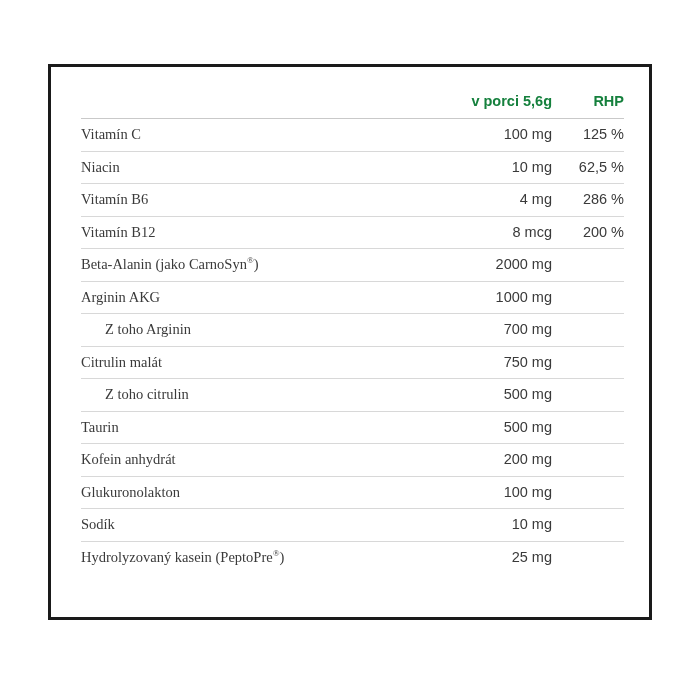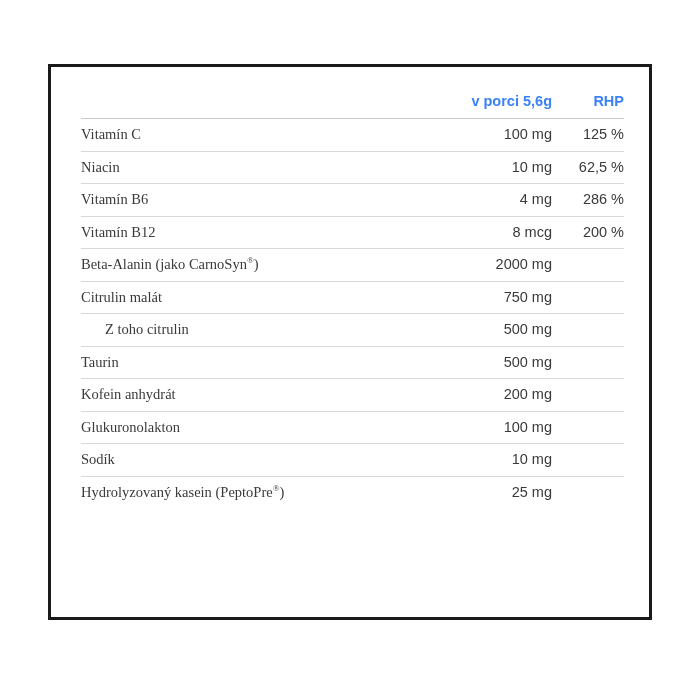--- a/index.html
+++ b/index.html
@@ -37,21 +37,21 @@
     font-size: 14.5px;
     color: #3a3a3a;
   }
   .table th, .table td {
     padding: 0;
     font-weight: normal;
     vertical-align: middle;
   }
   .hdr-row th {
     font-weight: bold;
-    color: #3b82f6;
+    color: #15803d;
     font-size: 14.5px;
     padding-bottom: 9px;
     border-bottom: 1.5px solid #c9c9c9;
   }
   .hdr-blank { text-align: left; }
   .hdr-amount { text-align: right; padding-right: 14px; }
   .hdr-rhp { text-align: right; }
 
   .table tbody tr td {
     border-bottom: 1px solid #d8d8d8;
@@ -119,20 +119,30 @@
             <td class="c-name">Vitamín B12</td>
             <td class="c-amount">8 mcg</td>
             <td class="c-rhp">200 %</td>
           </tr>
           <tr>
             <td class="c-name">Beta-Alanin (jako CarnoSyn<sup>®</sup>)</td>
             <td class="c-amount">2000 mg</td>
             <td class="c-rhp"></td>
           </tr>
           <tr>
+            <td class="c-name">Arginin AKG</td>
+            <td class="c-amount">1000 mg</td>
+            <td class="c-rhp"></td>
+          </tr>
+          <tr>
+            <td class="c-name indent">Z toho Arginin</td>
+            <td class="c-amount">700 mg</td>
+            <td class="c-rhp"></td>
+          </tr>
+          <tr>
             <td class="c-name">Citrulin malát</td>
             <td class="c-amount">750 mg</td>
             <td class="c-rhp"></td>
           </tr>
           <tr>
             <td class="c-name indent">Z toho citrulin</td>
             <td class="c-amount">500 mg</td>
             <td class="c-rhp"></td>
           </tr>
           <tr>

